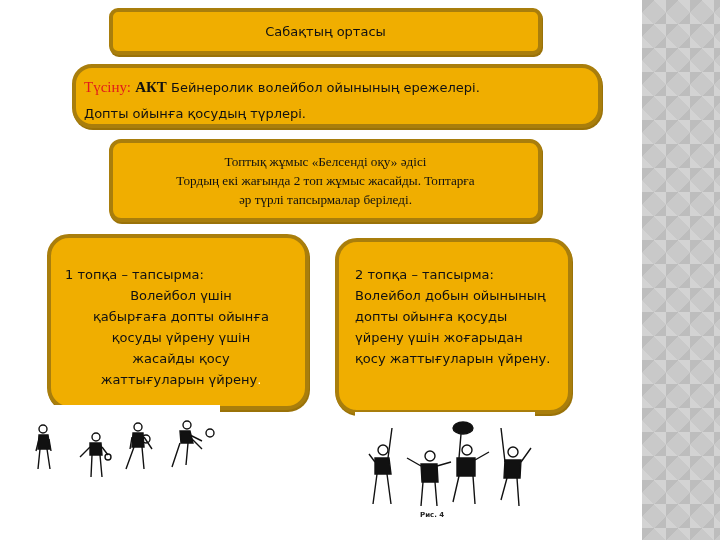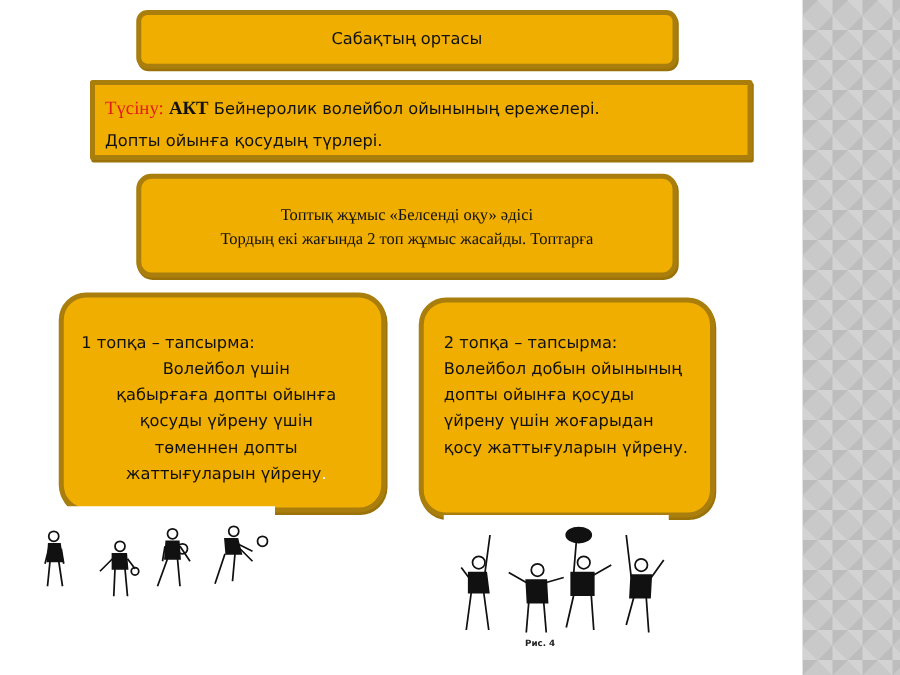--- a/index.html
+++ b/index.html
@@ -8,21 +8,21 @@
   .bg-strip { position:absolute; left:642px; top:0; width:78px; height:540px;
     background-color:#c9c9c9;
     background-image:
       linear-gradient(45deg, rgba(255,255,255,0.18) 25%, transparent 25%, transparent 75%, rgba(255,255,255,0.18) 75%),
       linear-gradient(-45deg, rgba(0,0,0,0.06) 25%, transparent 25%, transparent 75%, rgba(0,0,0,0.06) 75%);
     background-size:24px 24px; }
   .box { position:absolute; box-sizing:border-box; background:#f0ae00; border:4px solid #a97e0c;
          box-shadow: 1px 2px 0 #9a7208; }
   .b1 { left:109px; top:8px; width:433px; height:47px; border-radius:9px;
         display:flex; align-items:center; justify-content:center; font-size:13px; }
-  .b2 { left:72px; top:64px; width:530px; height:64px; border-radius:2px; padding:6px 0 0 8px; font-size:13px; line-height:26px; }
+  .b2 { left:72px; top:64px; width:530px; height:64px; border-radius:20px; padding:6px 0 0 8px; font-size:13px; line-height:26px; }
   .b2 .red { color:#e21b1b; font-family:"Liberation Serif", serif; font-size:15px; }
   .b2 .bold { font-family:"Liberation Serif", serif; font-weight:bold; font-size:15px; }
   .b3 { left:109px; top:139px; width:433px; height:83px; border-radius:12px;
         display:flex; flex-direction:column; align-items:center; justify-content:center;
         text-align:center; font-size:13.2px; line-height:19px;font-family:Liberation Serif, serif; }
   .b4 { left:47px; top:234px; width:262px; height:176px; border-radius:22px; padding:26px 8px 0 14px; font-size:13px; line-height:21px; }
   .b4 .center { text-align:center; }
   .b5 { left:335px; top:238px; width:237px; height:176px; border-radius:22px; padding:22px 8px 0 16px; font-size:13px; line-height:21px; }
   .pic { position:absolute; background:#fff; }
   .pic1 { left:20px; top:405px; width:200px; height:95px; }
@@ -43,28 +43,29 @@
   <div>
     <span class="red">Түсіну:</span>
     <span class="bold">АКТ</span><span> Бейнеролик волейбол ойынының ережелері.</span>
   </div>
   <div>Допты ойынға қосудың түрлері.</div>
 </div>
 
 <div class="box b3">
   <div>Топтық жұмыс «Белсенді оқу» әдісі</div>
   <div>Тордың екі жағында 2 топ жұмыс жасайды. Топтарға</div>
+  <div>әр түрлі тапсырмалар беріледі.</div>
 </div>
 
 <div class="box b4">
   <div>1 топқа – тапсырма:</div>
   <div class="center">Волейбол үшін</div>
   <div class="center">қабырғаға допты ойынға</div>
   <div class="center">қосуды үйрену үшін</div>
-  <div class="center">төменнен допты</div>
+  <div class="center">жасайды қосу</div>
   <div class="center"><span>жаттығуларын үйрену</span><span style="color:#fff">.</span></div>
 </div>
 
 <div class="box b5">
   <div>2 топқа – тапсырма:</div>
   <div>Волейбол добын ойынының</div>
   <div>допты ойынға қосуды</div>
   <div>үйрену үшін жоғарыдан</div>
   <div>қосу жаттығуларын үйрену.</div>
 </div>

